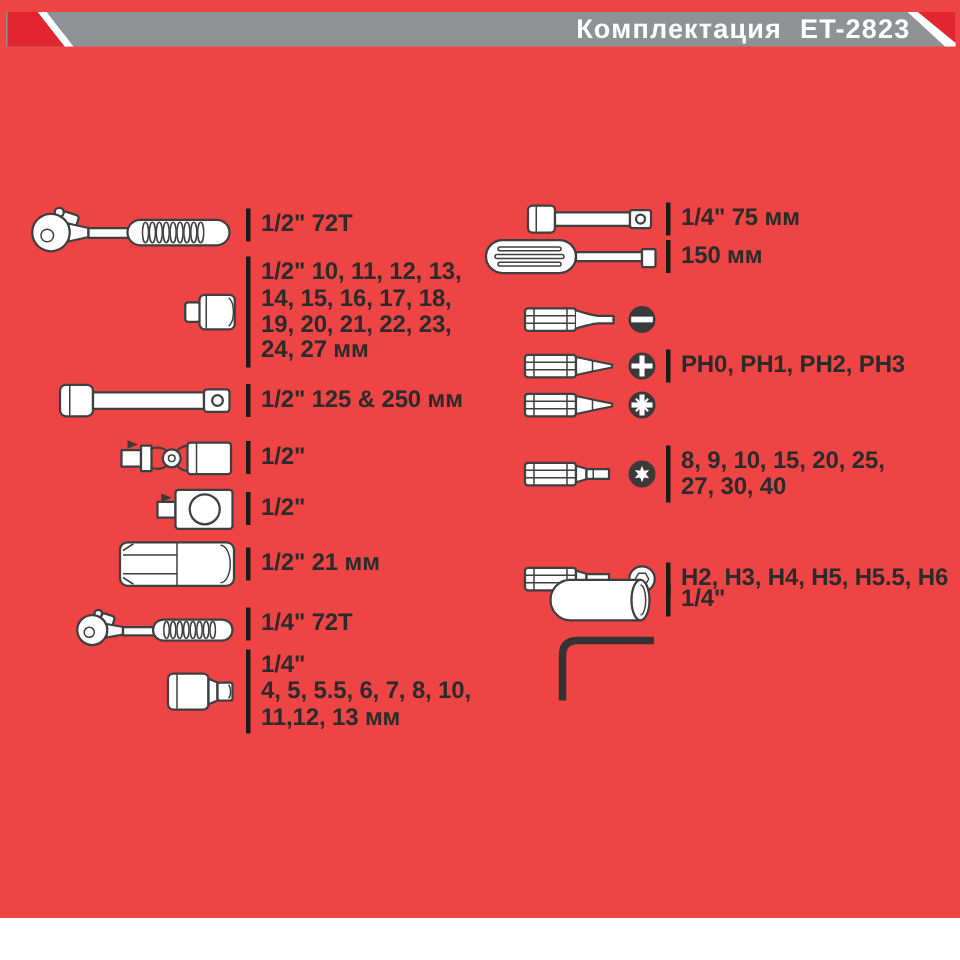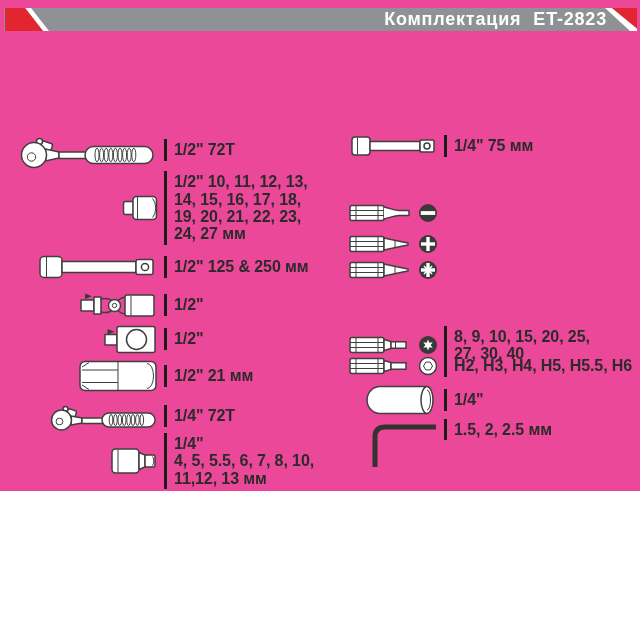--- a/index.html
+++ b/index.html
@@ -1,16 +1,16 @@
 <!DOCTYPE html>
 <html><head>
 <meta charset="utf-8">
 <style>
   html,body{margin:0;padding:0;background:#fff;}
-  .page{position:relative;width:640px;height:491px;background:#ec4899;overflow:hidden;
+  .page{position:relative;width:640px;height:612px;background:#ef4444;overflow:hidden;
         font-family:"Liberation Sans",sans-serif;}
   
   .header{position:absolute;top:0;left:0;width:640px;height:40px;}
   .htxt{position:absolute;top:9px;right:33px;display:flex;gap:12px;color:#fff;
         font-size:18px;font-weight:700;letter-spacing:0.8px;white-space:nowrap;}
   
   .row{position:absolute;display:flex;align-items:center;}
   .rl{left:10px;}  .rl .ibox{width:148px;}
   .rr{left:320px;} .rr .ibox{width:118px;}
   .ibox{display:flex;justify-content:flex-end;align-items:center;gap:6px;flex:none;}
@@ -187,20 +187,33 @@
         <rect class="s" x="2" y="3" width="18" height="18" rx="3"></rect>
         <line class="t" x1="7.5" y1="3.5" x2="7.5" y2="20.5"></line>
         <rect class="s" x="20" y="7.5" width="50" height="9"></rect>
         <rect class="s" x="70" y="6" width="14" height="12" rx="1.5"></rect>
         <circle class="s" cx="77" cy="12" r="3"></circle>
       </svg>
     </div>
     <div class="label">1/4" 75 мм</div>
   </div>
 
+  <div class="row rr" style="top:156px;height:30px">
+    <div class="ibox">
+      <svg class="icon" width="116" height="28" viewBox="0 0 116 28">
+        <rect class="s" x="2" y="3" width="60" height="22" rx="11"></rect>
+        <rect class="t" x="10" y="7.6" width="42" height="2.6" rx="1.3"></rect>
+        <rect class="t" x="8" y="12.7" width="46" height="2.6" rx="1.3"></rect>
+        <rect class="t" x="10" y="17.8" width="42" height="2.6" rx="1.3"></rect>
+        <rect class="s" x="62" y="11" width="44" height="6"></rect>
+        <rect class="s" x="106" y="9" width="9" height="12" rx="1"></rect>
+      </svg>
+    </div>
+    <div class="label">150 мм</div>
+  </div>
 
   <div class="row rr" style="top:194px;height:38px">
     <div class="ibox">
       <svg class="icon" width="64" height="26" viewBox="0 0 64 26">
         <rect class="s" x="2" y="5.5" width="34" height="15" rx="2"></rect>
         <path class="t" d="M2 10.5 H36 M2 15.5 H36 M8 5.5 V20.5 M30 5.5 V20.5"></path>
         <path class="s" d="M36 7 C44 9 47 10.5 51 10.5 L61 10.5 L61 15.5 L51 15.5 C47 15.5 44 17 36 19"></path>
       </svg>
       <svg class="icon" width="20" height="20" viewBox="0 0 20 20">
         <circle class="fd" cx="10" cy="10" r="9"></circle>
@@ -216,20 +229,21 @@
         <path class="t" d="M2 10.5 H36 M2 15.5 H36 M8 5.5 V20.5 M30 5.5 V20.5"></path>
         <path class="s" d="M36 7 L50 10 L60 12 L60 14 L50 16 L36 19 Z"></path>
         <path class="t" d="M47 9.5 V16.5"></path>
       </svg>
       <svg class="icon" width="20" height="20" viewBox="0 0 20 20">
         <circle class="fd" cx="10" cy="10" r="9"></circle>
         <rect class="fw" x="8.3" y="3" width="3.4" height="14"></rect>
         <rect class="fw" x="3" y="8.3" width="14" height="3.4"></rect>
       </svg>
     </div>
+    <div class="label">PH0, PH1, PH2, PH3</div>
   </div>
 
   <div class="row rr" style="top:255px;height:30px">
     <div class="ibox">
       <svg class="icon" width="64" height="26" viewBox="0 0 64 26">
         <rect class="s" x="2" y="5.5" width="34" height="15" rx="2"></rect>
         <path class="t" d="M2 10.5 H36 M2 15.5 H36 M8 5.5 V20.5 M30 5.5 V20.5"></path>
         <path class="s" d="M36 7 L50 10 L60 12 L60 14 L50 16 L36 19 Z"></path>
         <path class="t" d="M47 9.5 V16.5"></path>
       </svg>
@@ -237,39 +251,39 @@
         <circle class="fd" cx="10" cy="10" r="9"></circle>
         <rect class="fw" x="8.3" y="3" width="3.4" height="14"></rect>
         <rect class="fw" x="3" y="8.3" width="14" height="3.4"></rect>
         <rect class="fw" x="9.3" y="4.2" width="1.4" height="11.6" transform="rotate(45 10 10)"></rect>
         <rect class="fw" x="9.3" y="4.2" width="1.4" height="11.6" transform="rotate(-45 10 10)"></rect>
       </svg>
     </div>
   </div>
 
 
-  <div class="row rr" style="top:326px;height:38px">
+  <div class="row rr" style="top:297px;height:38px">
     <div class="ibox">
       <svg class="icon" width="64" height="26" viewBox="0 0 64 26">
         <rect class="s" x="2" y="5.5" width="34" height="15" rx="2"></rect>
         <path class="t" d="M2 10.5 H36 M2 15.5 H36 M8 5.5 V20.5 M30 5.5 V20.5"></path>
         <path class="s" d="M36 7.5 L43 9.5 L43 16.5 L36 18.5 Z"></path>
         <rect class="s" x="43" y="9.7" width="15" height="6.6"></rect>
         <line class="t" x1="47.5" y1="9.7" x2="47.5" y2="16.3"></line>
       </svg>
       <svg class="icon" width="20" height="20" viewBox="0 0 20 20">
         <circle class="fd" cx="10" cy="10" r="9"></circle>
         <polygon class="fw" points="10,4.5 11.3,7.75 14.76,7.25 12.6,10 14.76,12.75 11.3,12.25 10,15.5 8.7,12.25 5.24,12.75 7.4,10 5.24,7.25 8.7,7.75"></polygon>
       </svg>
     </div>
     <div class="label">8, 9, 10, 15, 20, 25,
 27, 30, 40</div>
   </div>
 
-  <div class="row rr" style="top:351px;height:30px">
+  <div class="row rr" style="top:371px;height:30px">
     <div class="ibox">
       <svg class="icon" width="64" height="26" viewBox="0 0 64 26">
         <rect class="s" x="2" y="5.5" width="34" height="15" rx="2"></rect>
         <path class="t" d="M2 10.5 H36 M2 15.5 H36 M8 5.5 V20.5 M30 5.5 V20.5"></path>
         <path class="s" d="M36 7.5 L43 9.5 L43 16.5 L36 18.5 Z"></path>
         <rect class="s" x="43" y="9.7" width="15" height="6.6"></rect>
       </svg>
       <svg class="icon" width="20" height="20" viewBox="0 0 20 20">
         <circle class="s" cx="10" cy="10" r="8.5"></circle>
         <polygon class="t" points="14.5,10 12.25,13.9 7.75,13.9 5.5,10 7.75,6.1 12.25,6.1"></polygon>
@@ -288,16 +302,15 @@
     </div>
     <div class="label">1/4"</div>
   </div>
 
   <div class="row rr top-align" style="top:419px;height:52px">
     <div class="ibox" style="align-items:flex-start">
       <svg class="icon" width="72" height="52" viewBox="0 0 72 52">
         <path d="M70 8 H19 Q9 8 9 18 V48" fill="none" stroke="#333" stroke-width="5" stroke-linecap="butt"></path>
       </svg>
     </div>
-    <div class="label">1.5, 2, 2.5 мм</div>
   </div>
 
 </div>
 
 </body></html>

